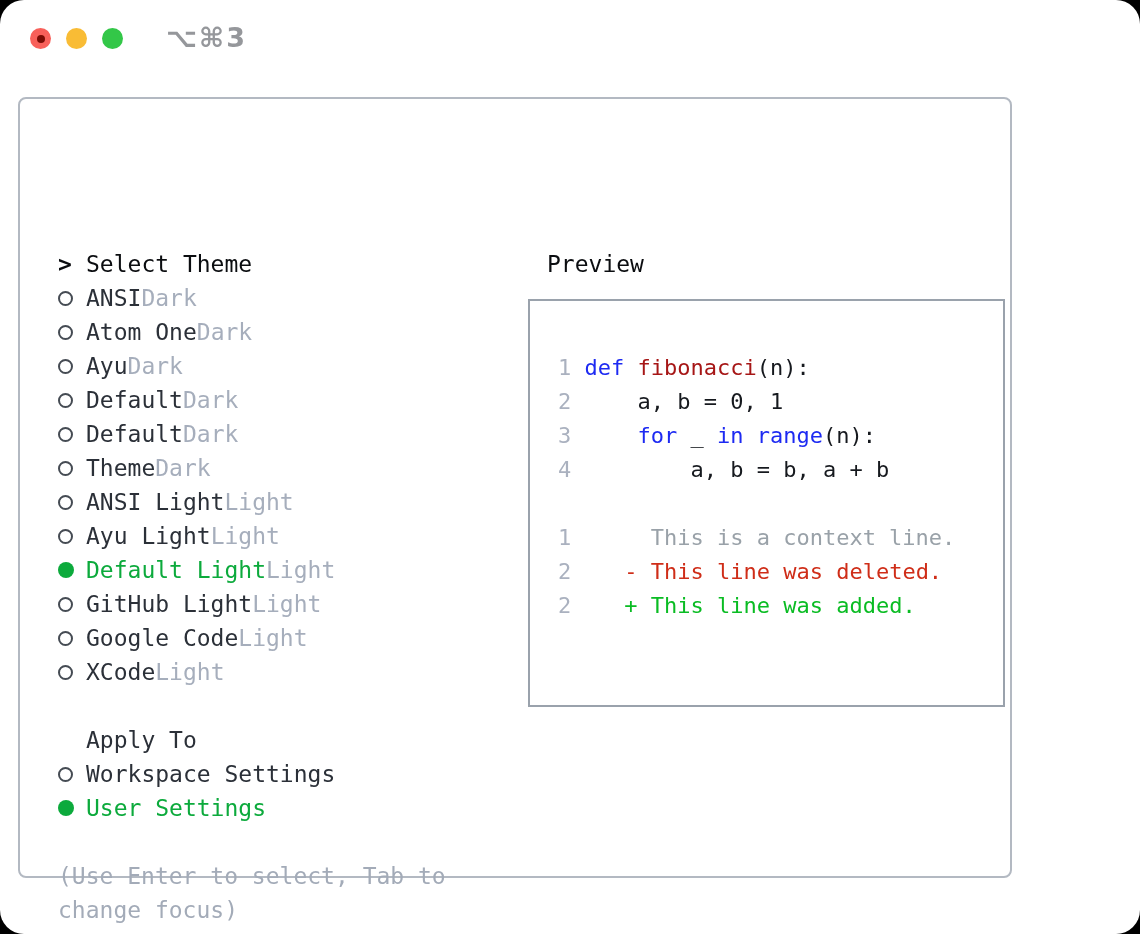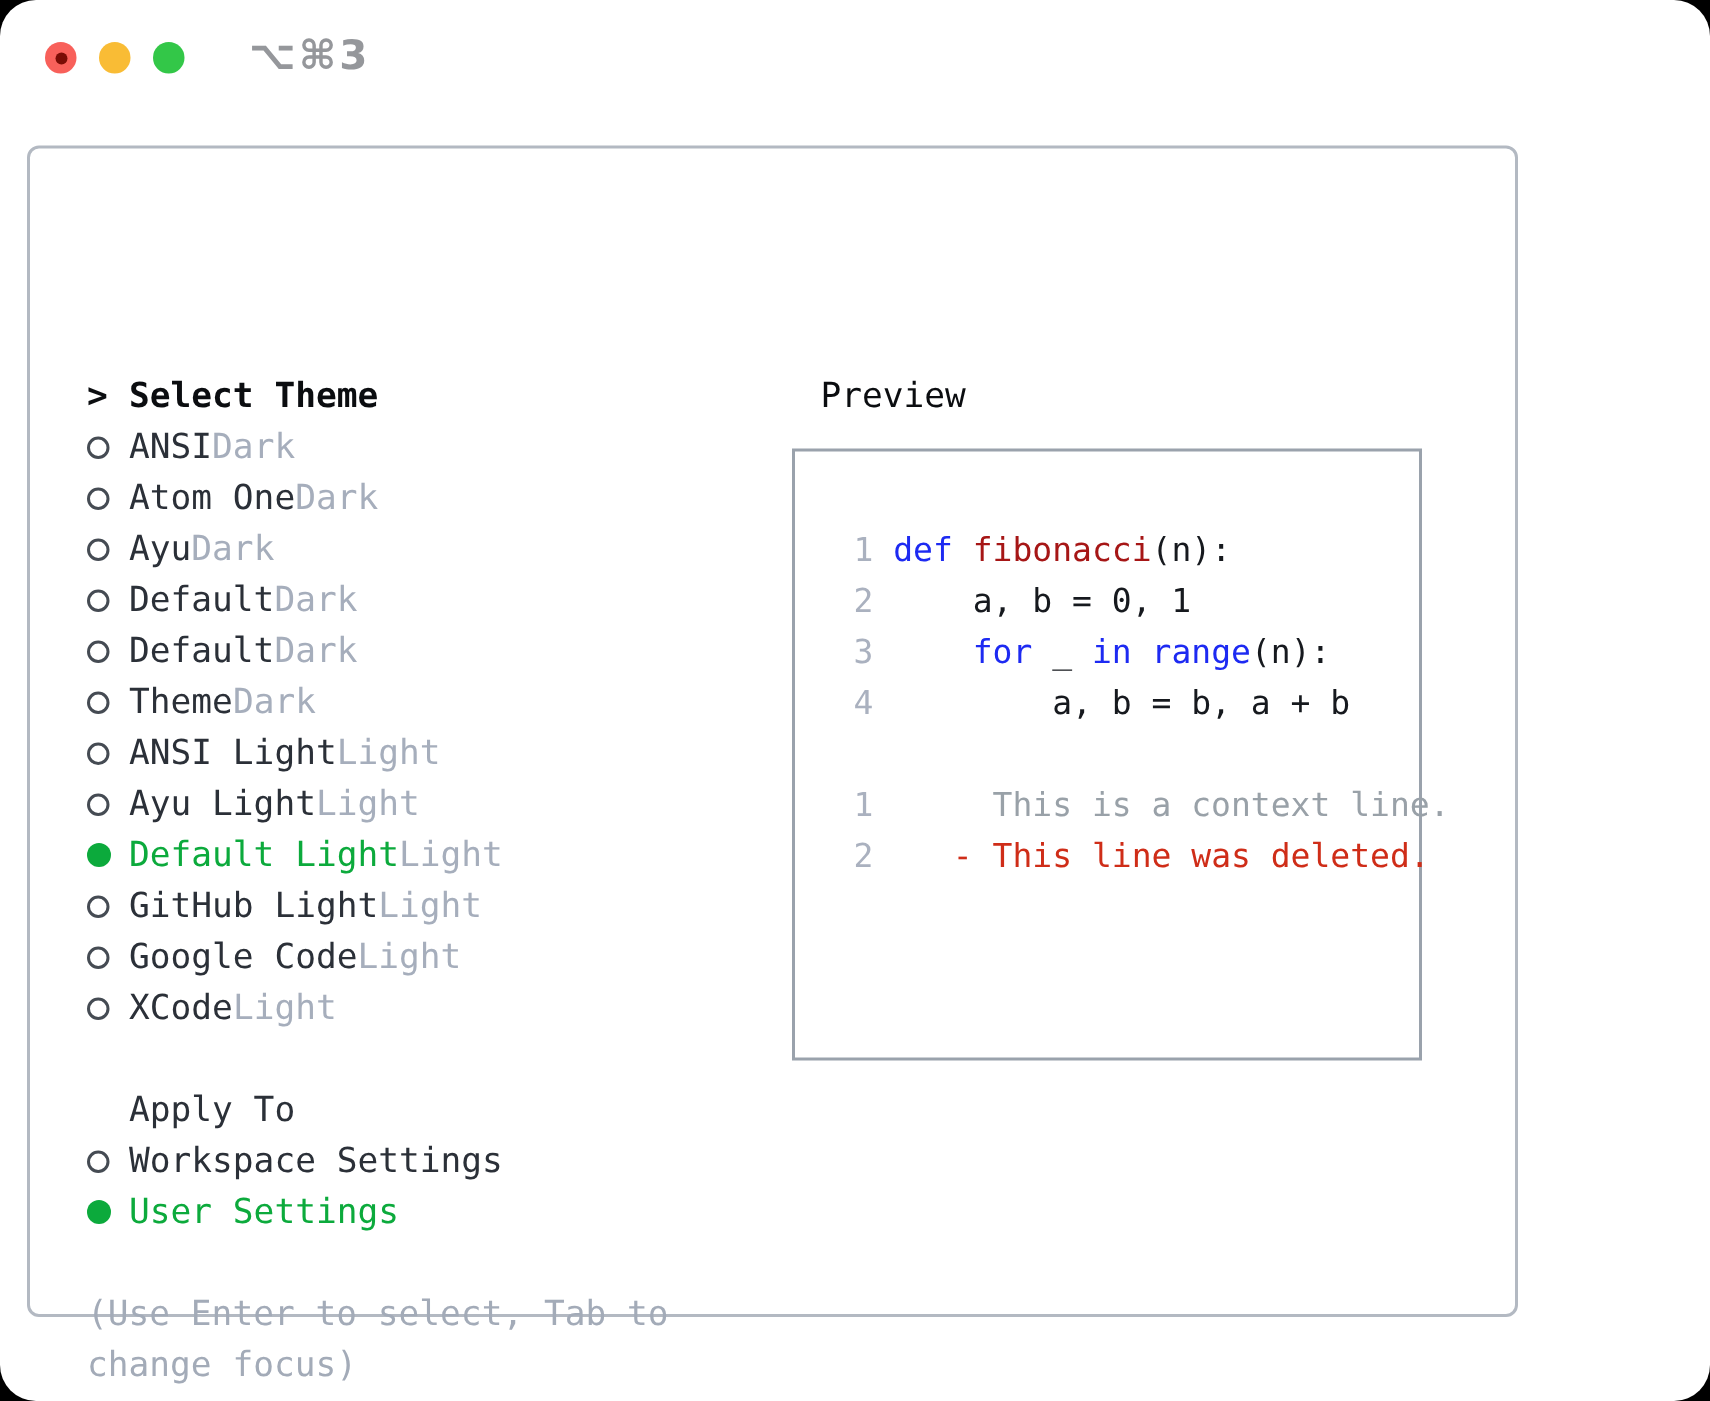--- a/index.html
+++ b/index.html
@@ -23,34 +23,34 @@
   .panel{position:absolute;left:18px;top:97px;width:990px;height:777px;
     border:2px solid var(--c-panel-border);border-radius:8px;background:#fff;}
 
   
   .left-col{position:absolute;left:38px;top:148px;font-size:23px;line-height:34px;}
   .row{display:flex;align-items:center;height:34px;white-space:pre;}
   .marker-col{width:28px;flex:0 0 28px;display:flex;align-items:center;}
   .ring{width:15px;height:15px;box-sizing:border-box;border:2px solid var(--c-ring);border-radius:50%;}
   .dot{width:16px;height:16px;border-radius:50%;background:var(--c-green);}
   .prompt{font-weight:bold;color:var(--c-header);}
-  .hdr{font-weight:bold;color:var(--c-header);}
+  .hdr{font-weight:normal;color:var(--c-header);}
   .subhdr{color:var(--c-dark);}
   .t-name{color:var(--c-dark);}
   .t-name.sel{color:var(--c-green);}
   .t-variant{color:var(--c-muted);}
   .spacer{height:34px;}
   .help{color:var(--c-help);}
 
   
   .preview-title{position:absolute;left:500px;top:148px;height:34px;line-height:34px;
     font-size:23px;font-weight:normal;color:var(--c-header);margin-left:27px;}
-  .preview-box{position:absolute;left:508px;top:200px;width:420px;height:408px;
+  .preview-box{position:absolute;left:508px;top:200px;width:477px;height:408px;
     box-sizing:border-box;border:2px solid var(--c-box-border);
-    padding:50px 0 0 39px;background:#fff;}
+    padding:50px 0 0 28px;background:#fff;}
   .pline{height:34px;line-height:34px;font-size:22px;white-space:pre;}
   .lnum{color:var(--c-num);margin-right:1ch;}
   .seg-plain{color:var(--c-code);}
   .seg-kw{color:var(--c-kw);}
   .seg-fn{color:var(--c-fn);}
   .seg-context{color:var(--c-context);}
   .seg-deleted{color:var(--c-del);}
   .seg-added{color:var(--c-add);}
 </style>
 </head>
@@ -112,17 +112,18 @@
       <div id="code-lines">
           <div class="pline"><span class="lnum">1</span><span class="seg-kw">def</span><span class="seg-plain"> </span><span class="seg-fn">fibonacci</span><span class="seg-plain">(n):</span></div>
           <div class="pline"><span class="lnum">2</span><span class="seg-plain">    a, b = 0, 1</span></div>
           <div class="pline"><span class="lnum">3</span><span class="seg-plain">    </span><span class="seg-kw">for</span><span class="seg-plain"> _ </span><span class="seg-kw">in</span><span class="seg-plain"> </span><span class="seg-kw">range</span><span class="seg-plain">(n):</span></div>
           <div class="pline"><span class="lnum">4</span><span class="seg-plain">        a, b = b, a + b</span></div>
         </div>
       <div class="pline"></div>
       <div id="diff-lines">
           <div class="pline"><span class="lnum">1</span><span class="seg-context">     This is a context line.</span></div>
           <div class="pline"><span class="lnum">2</span><span class="seg-plain">   </span><span class="seg-deleted">- This line was deleted.</span></div>
+          <div class="pline"><span class="lnum">2</span><span class="seg-plain">   </span><span class="seg-added">+ This line was added.</span></div>
         </div>
     </div>
 
   </div>
 </div>
 
 </body></html>

